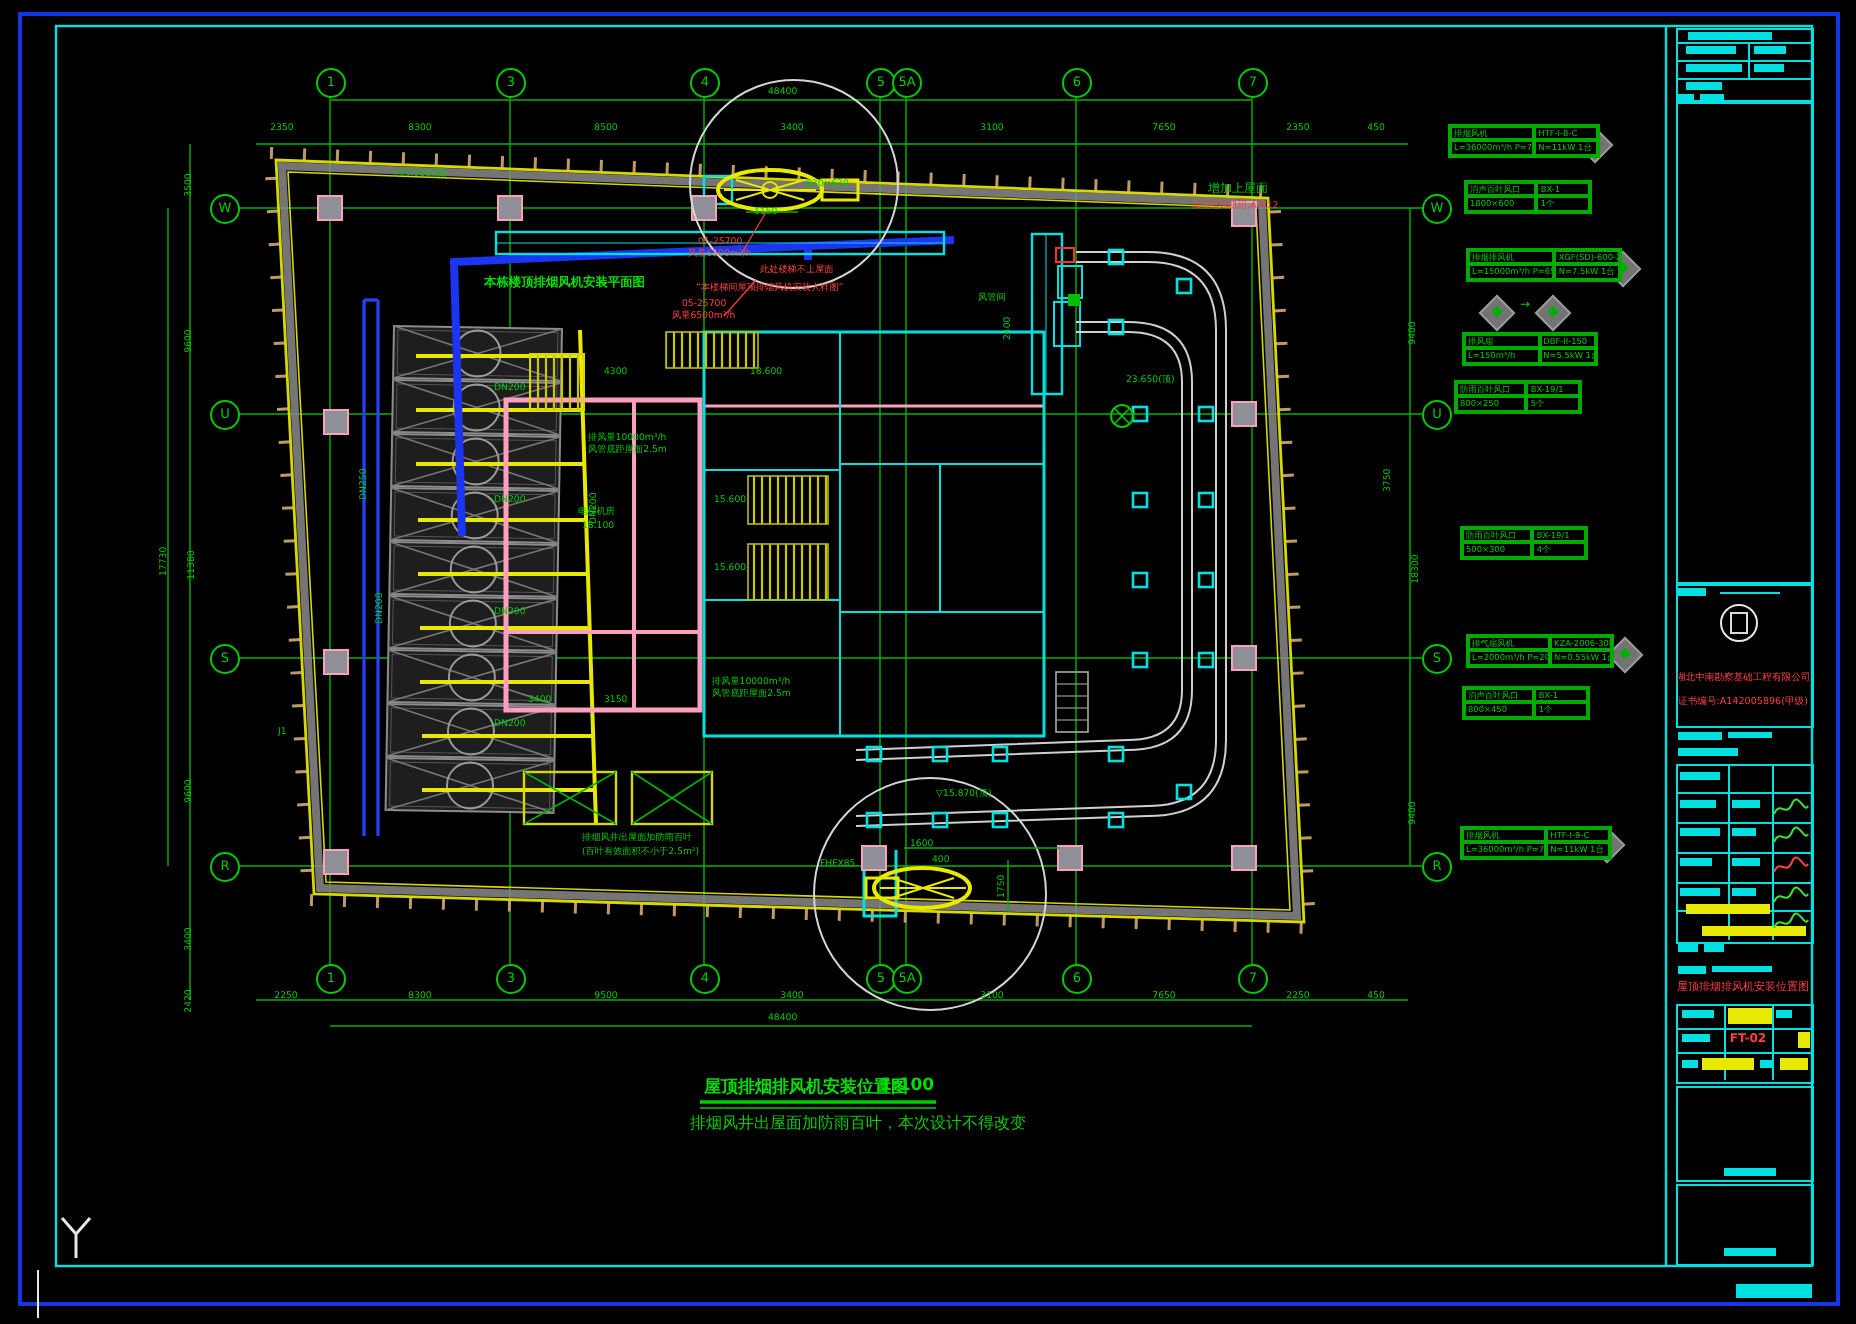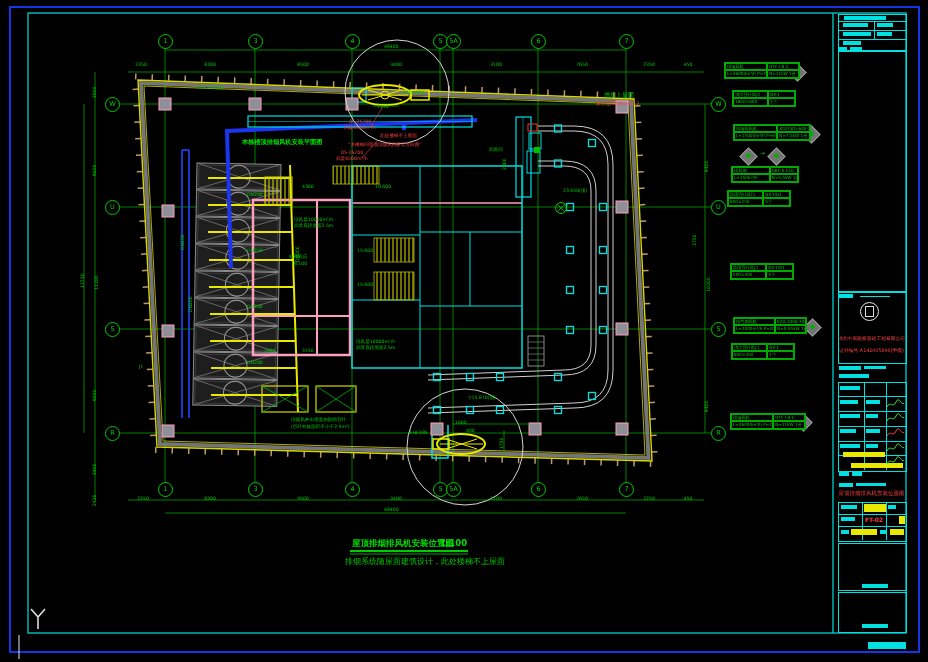--- a/index.html
+++ b/index.html
@@ -473,21 +473,21 @@
       <div class="dia" style="left: 806px; top: 321px;">
         <i></i>
       </div>
       <div class="dia" style="left: 797px; top: 416px;">
         <i></i>
       </div>
     </div>
 
   <span class="btitle" style="left:352px;top:538px">屋顶排烟排风机安装位置图</span>
   <span class="btitle" style="left:440px;top:538px">1:100</span>
-  <span class="bnote" style="left:345px;top:556px">排烟系统随屋面建筑设计，此处楼梯不上屋面</span>
+  <span class="bnote" style="left:345px;top:556px">排烟风井出屋面加防雨百叶，本次设计不得改变</span>
 
   <div>
 
     <div class="box" style="left:838px;top:14px;width:67px;height:36px"></div>
     <div class="cl" style="left:838px;top:21px;width:68px;height:1px"></div>
     <div class="cl" style="left:838px;top:30px;width:68px;height:1px"></div>
     <div class="cl" style="left:838px;top:39px;width:68px;height:1px"></div>
     <div class="cl" style="left:874px;top:21px;width:1px;height:18px"></div>
     <div class="bar" style="left:844px;top:16px;width:42px"></div>
     <div class="bar" style="left:843px;top:23px;width:25px"></div>

